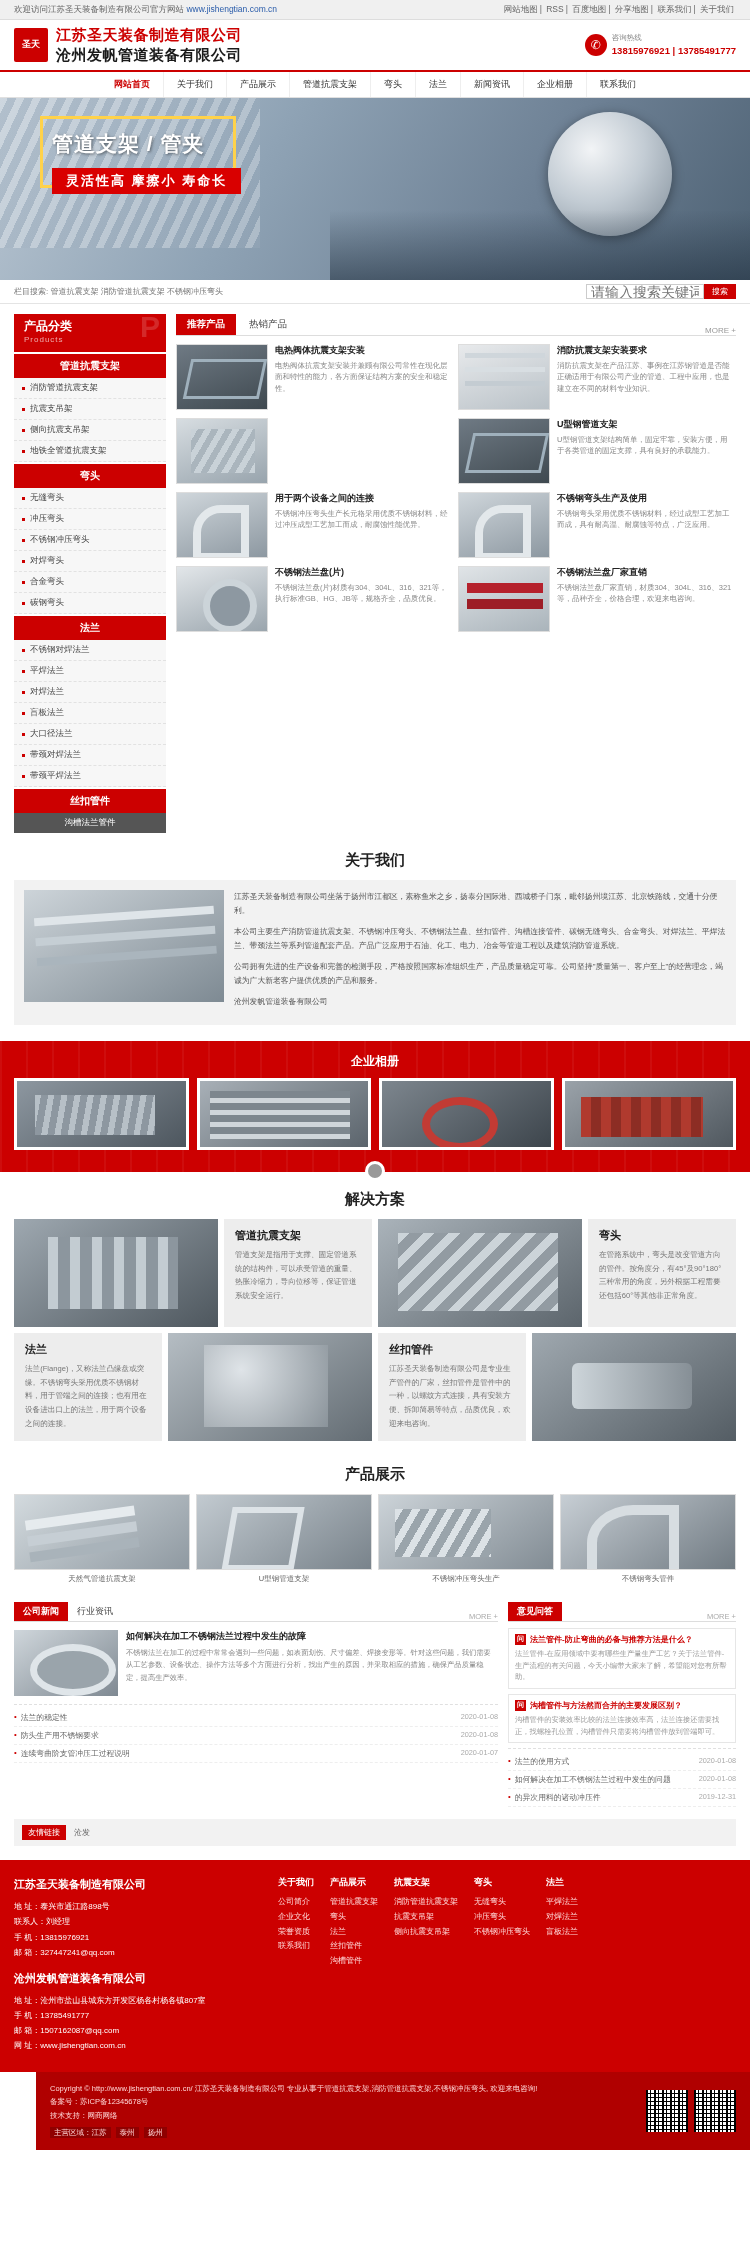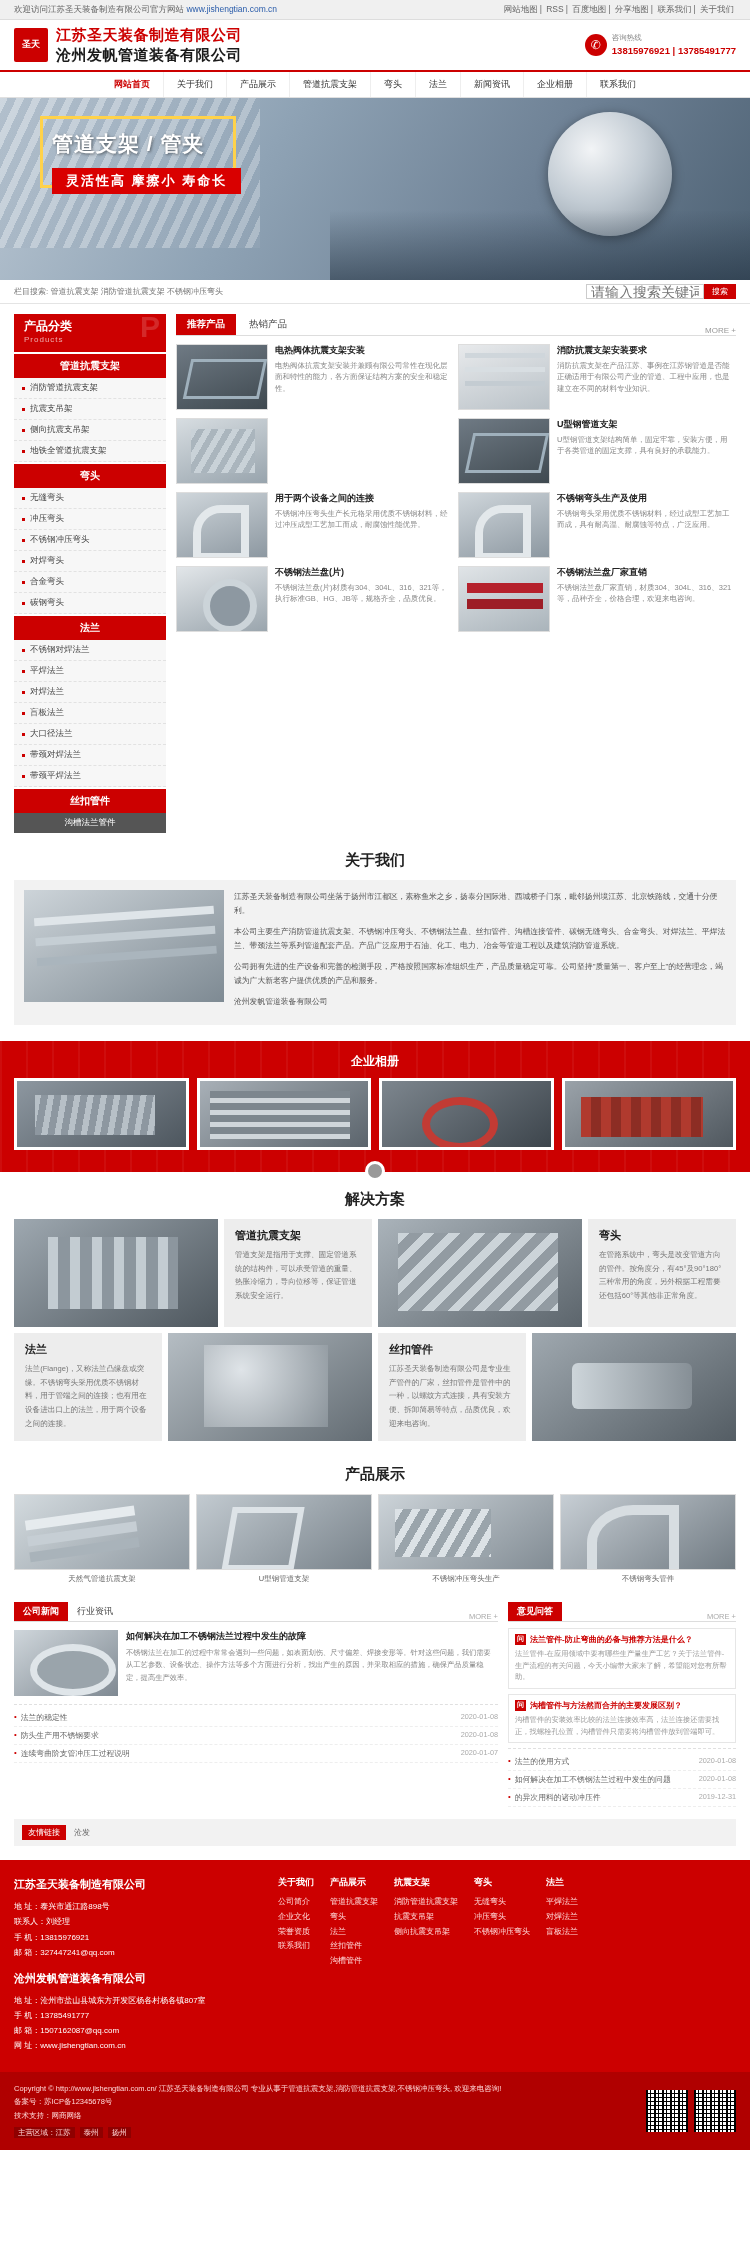--- a/index.html
+++ b/index.html
@@ -336,20 +336,21 @@
   .f-col-info .fname { font-size: 11px; font-weight:bold; margin-bottom: 4px;}
   .f-col-info .blk { margin-bottom: 8px; }
   .f-links { display:flex; gap: 16px; flex: 1; }
   .f-links .fl { font-size: 8px; line-height: 1.85;}
   .f-links .fl .h { font-weight:bold; font-size: 9px; margin-bottom: 4px;}
   .f-links .fl a { color:#ffd9d9; text-decoration:none; display:block;}
   .copyright {
     background:#b00000; color:#ffd6d6; font-size: 7.5px;
     padding: 10px 14px; display:flex; align-items:center; gap: 10px;
     line-height:1.8;
+    margin-left:36px;
   }
   .copyright .cp-text { flex:1; }
   .qr { display:flex; gap:6px; }
   .qr .qbox { width: 42px; height: 42px; background:#fff;
     background-image:
       linear-gradient(90deg,#000 25%,transparent 25%,transparent 50%,#000 50%,#000 62%,transparent 62%),
       linear-gradient(0deg,#000 18%,transparent 18%,transparent 46%,#000 46%,#000 58%,transparent 58%);
     background-size: 8px 8px, 8px 8px;
   }
   .cp-tags { margin-top:4px; }

